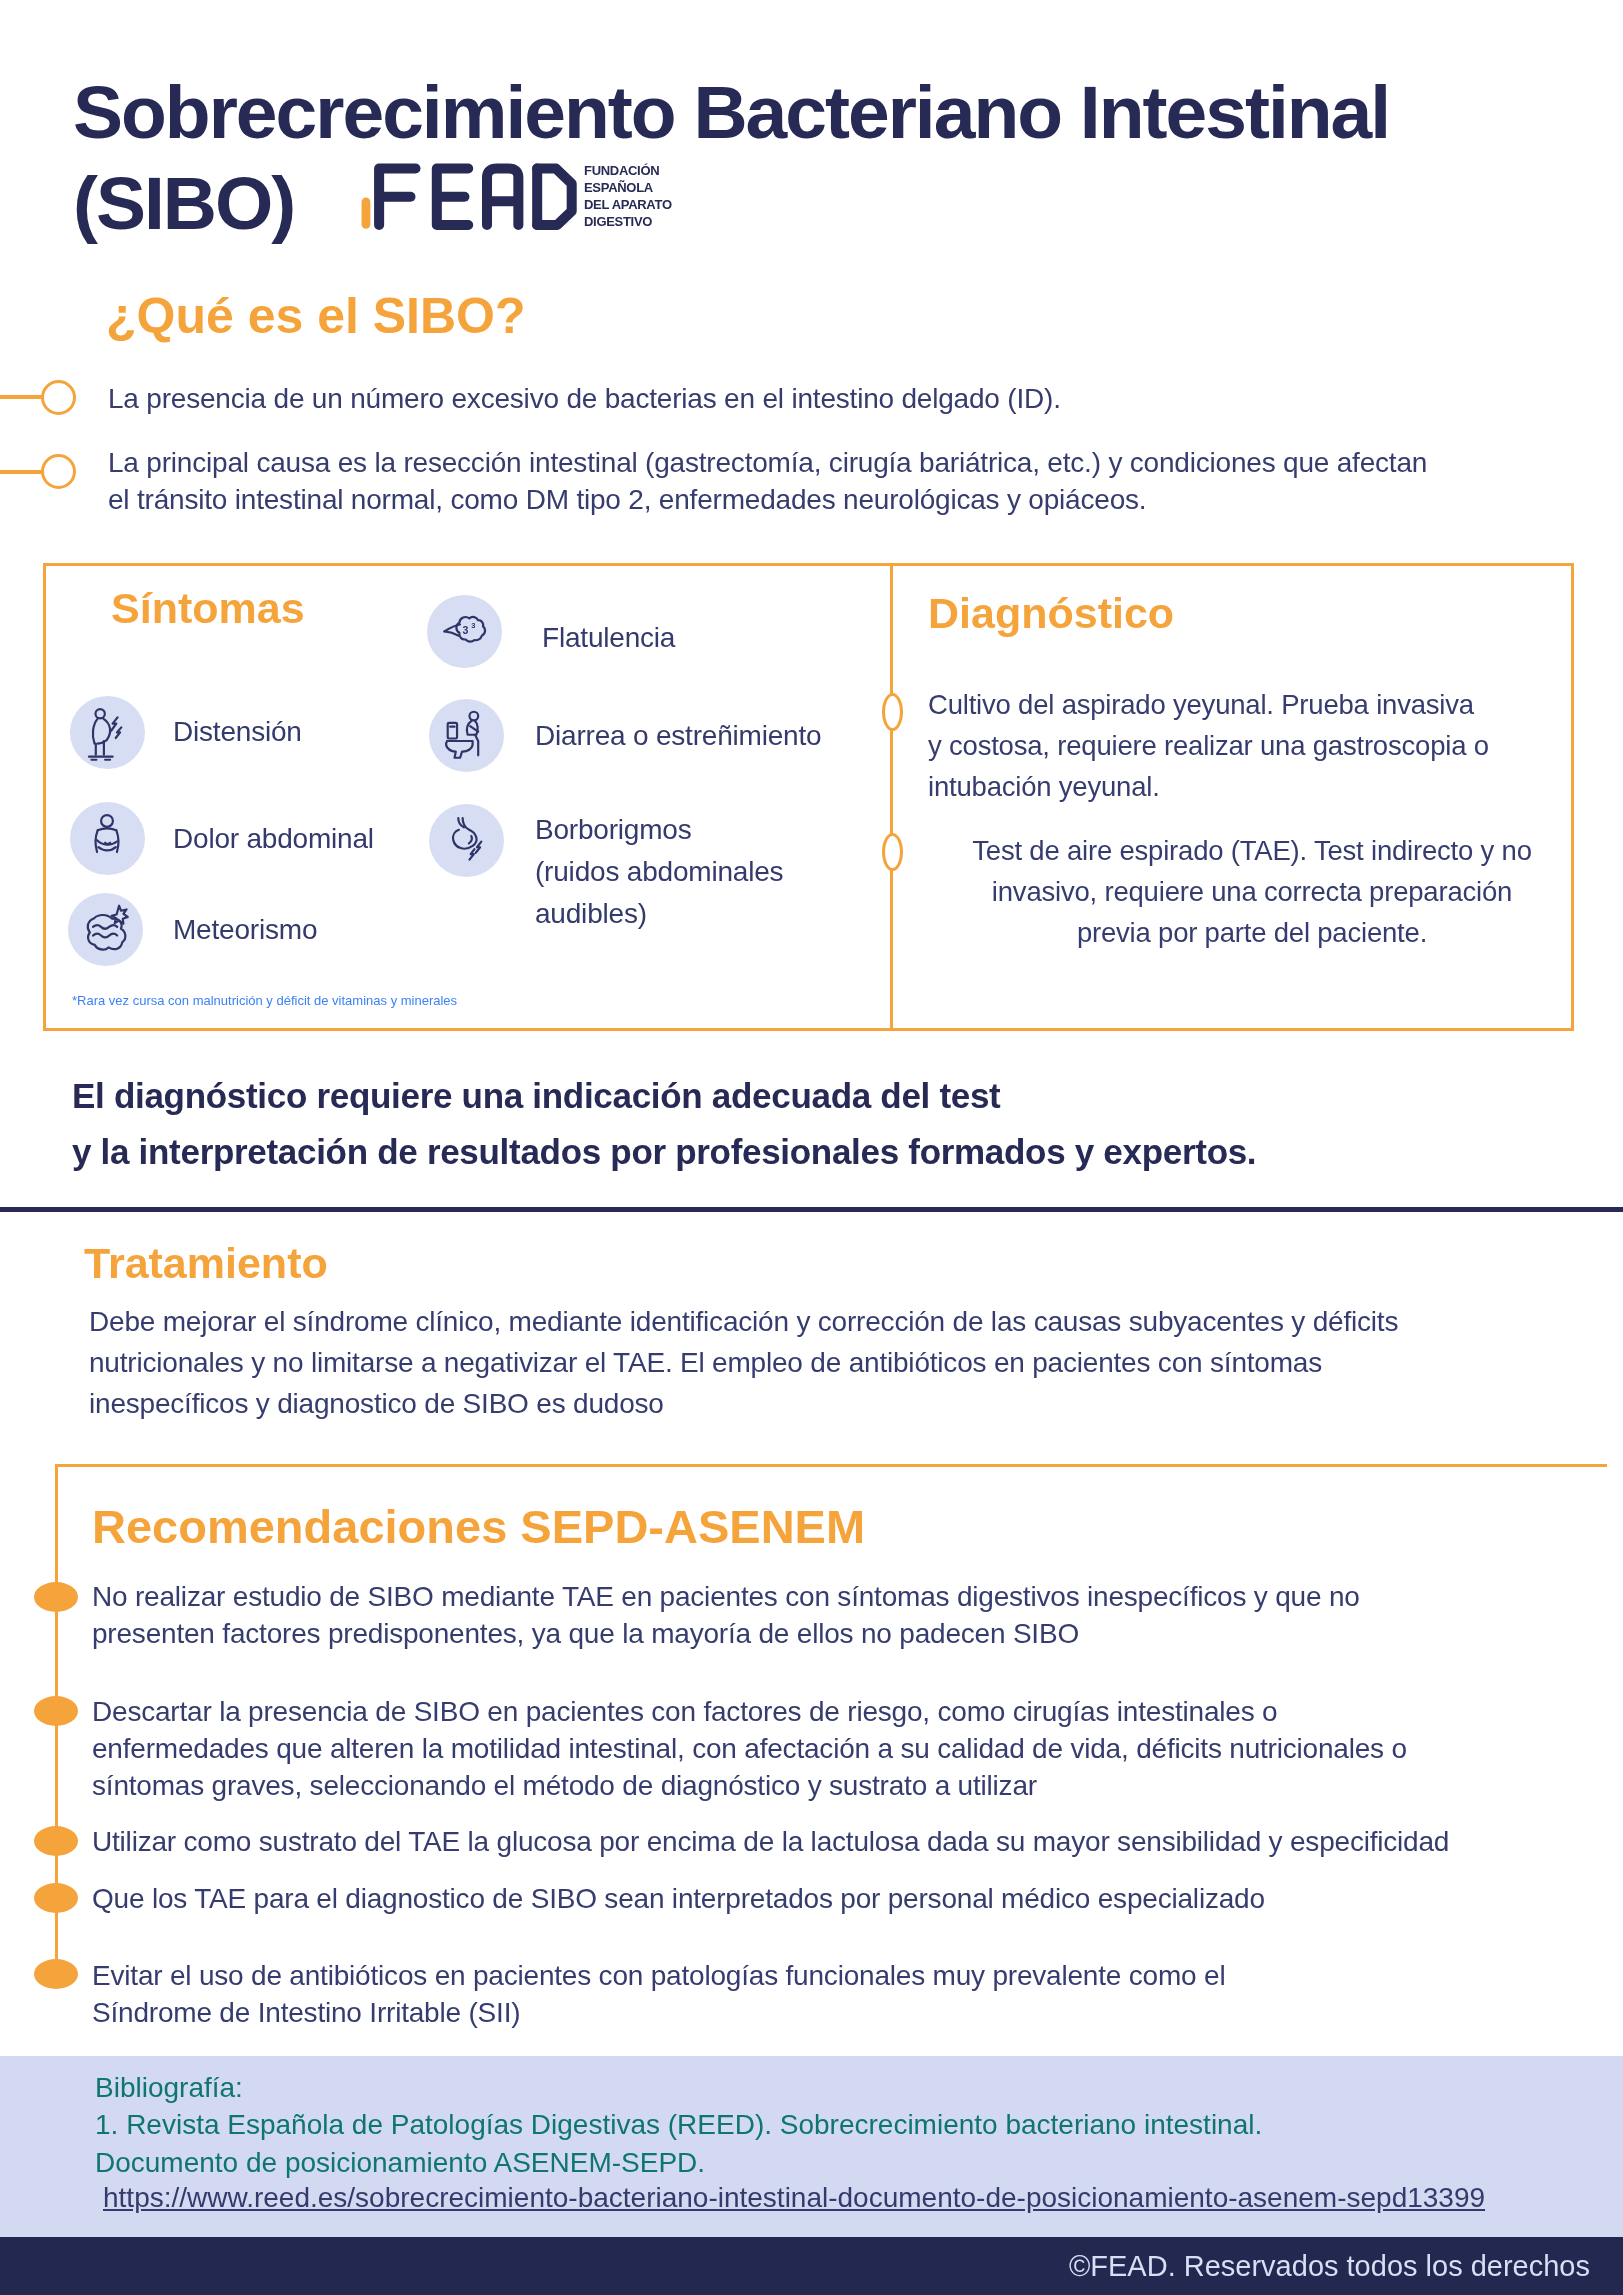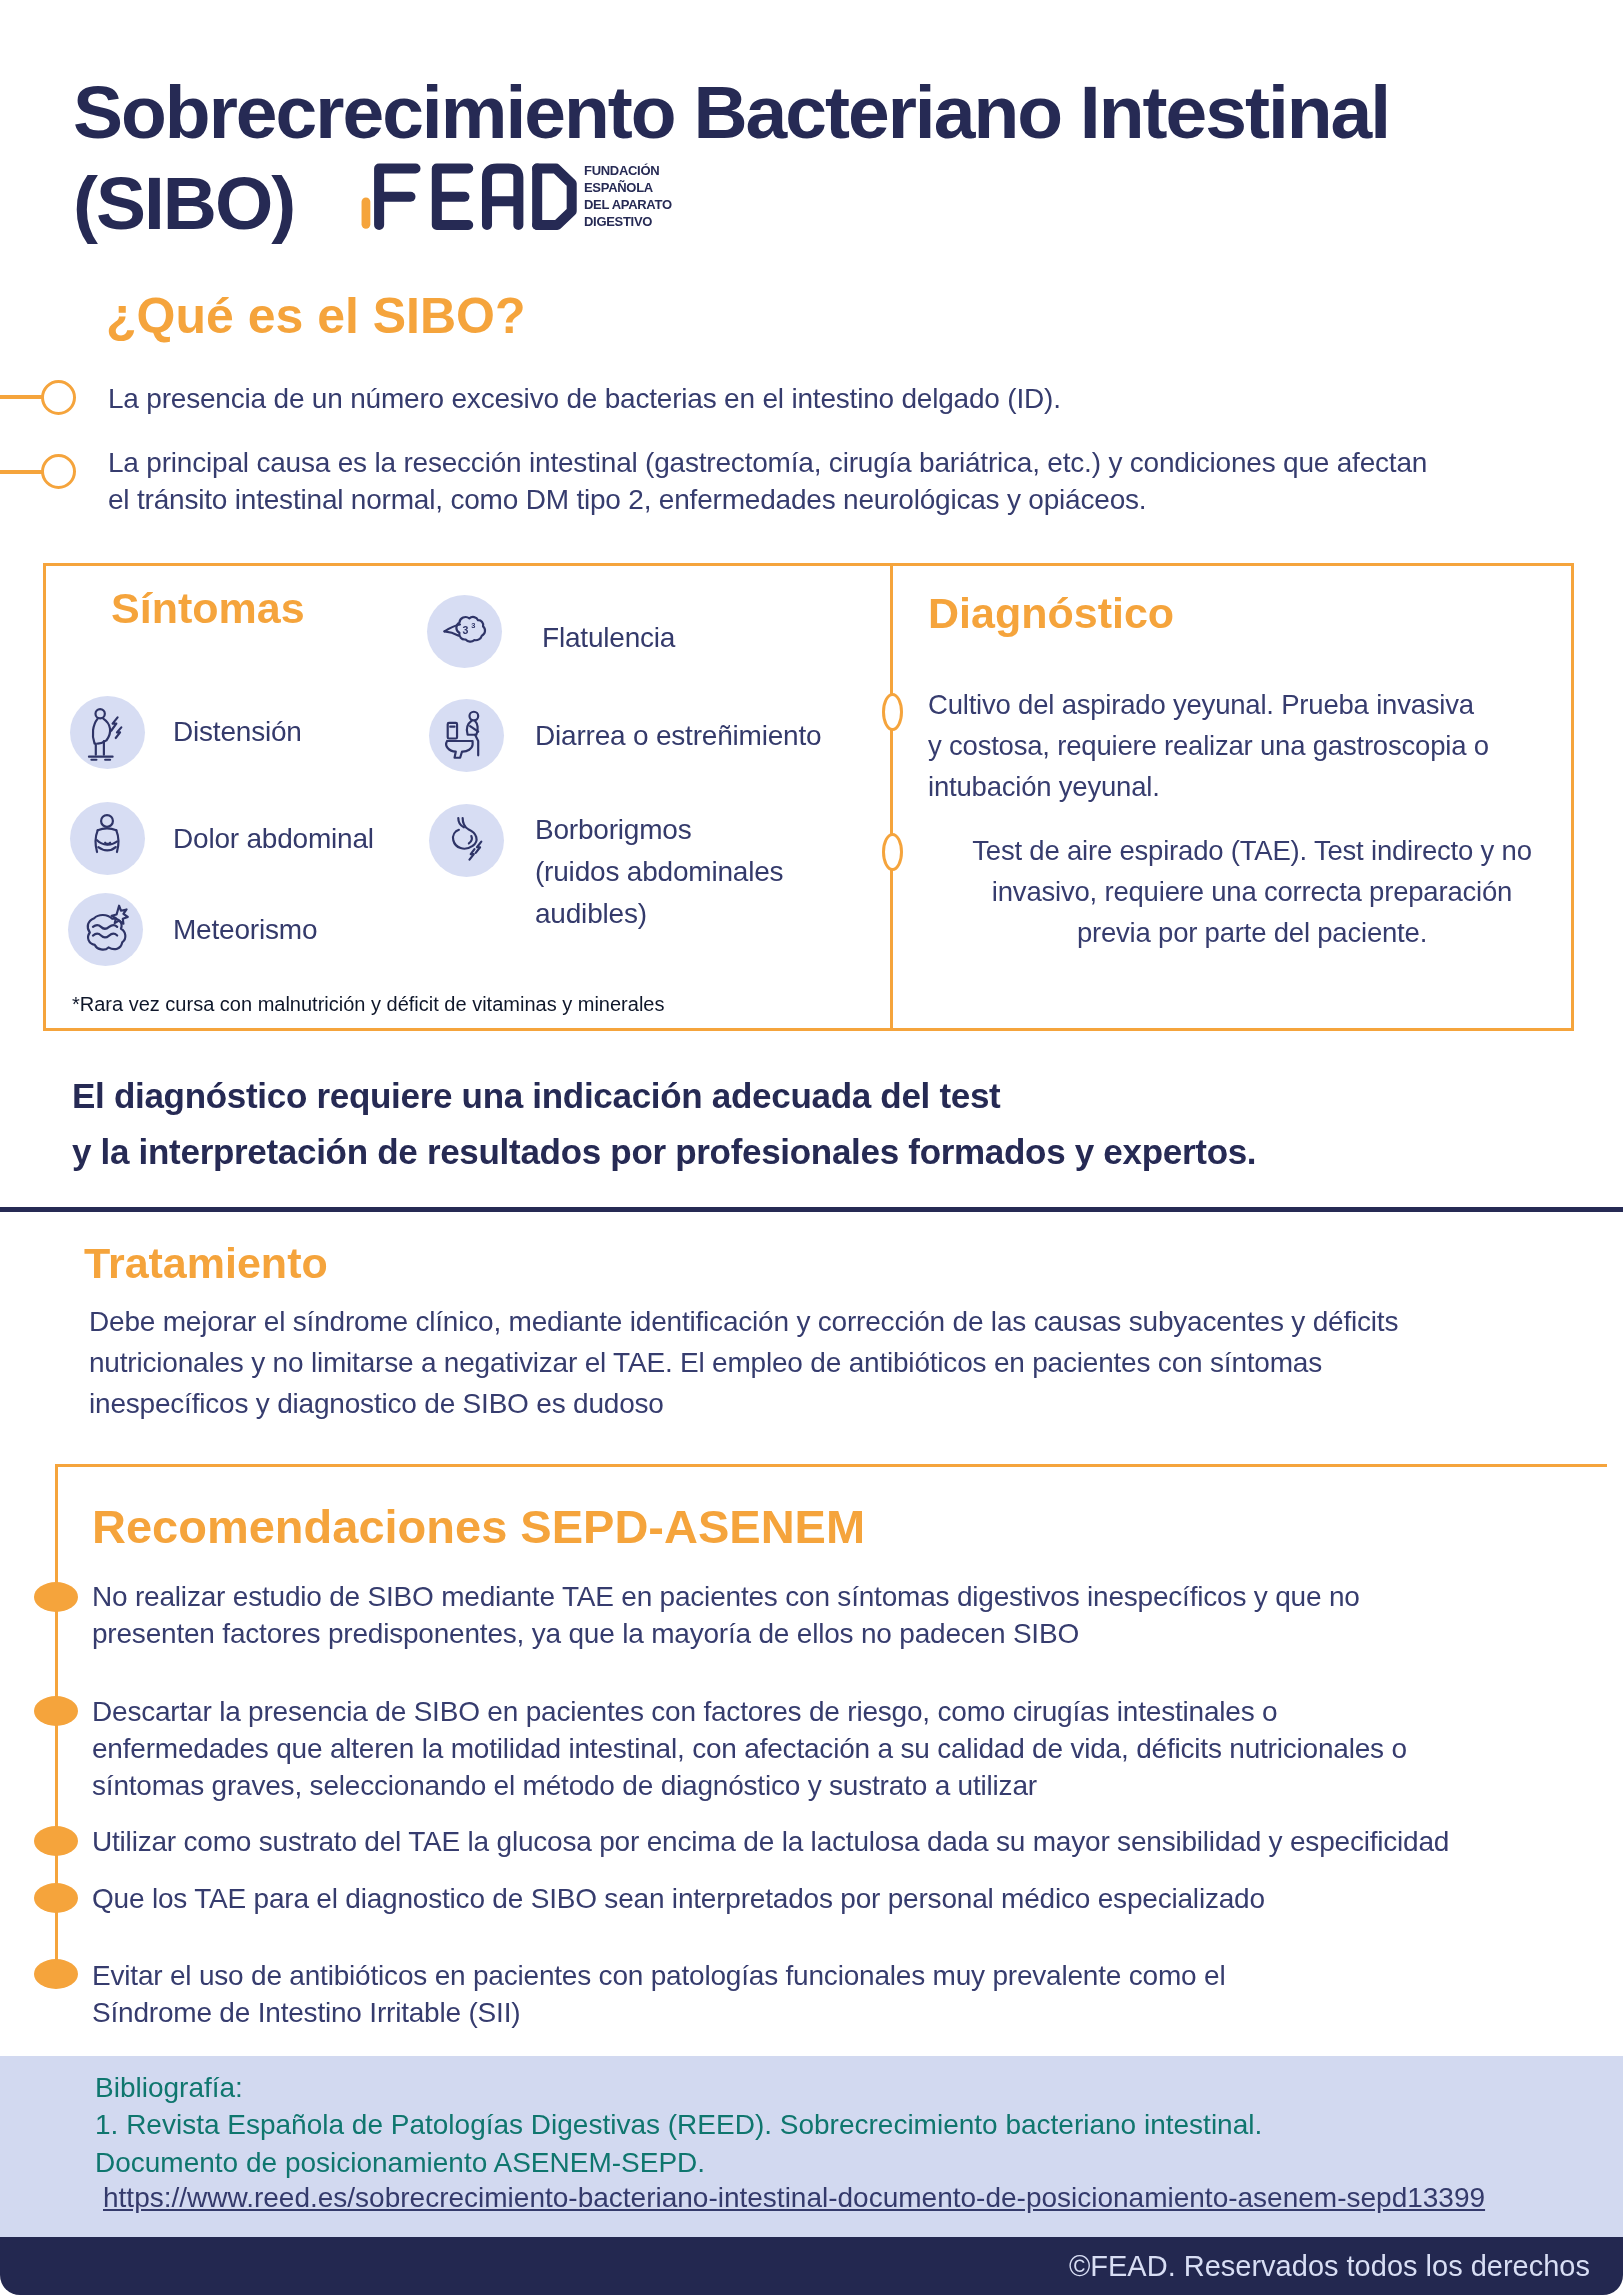--- a/index.html
+++ b/index.html
@@ -1,38 +1,38 @@
 <!DOCTYPE html>
 <html style="font-size:10.5px"><head>
 <meta charset="utf-8">
 <style>
   html,body{margin:0;padding:0;background:#ffffff;}
   .page{
     position:relative;width:1623px;height:2295px;background:#ffffff;overflow:hidden;
-    font-family:"Liberation Sans", sans-serif;color:#363C6E;border-radius:20px;
+    font-family:"Liberation Sans", sans-serif;color:#363C6E;
   }
   .abs{position:absolute;}
   .p{white-space:pre-line;}
   
   .title{font-weight:bold;color:#262A54;font-size:75px;line-height:1.04;letter-spacing:-2px;}
   .logo-tagline{font-weight:bold;color:#262A54;font-size:13px;line-height:17px;letter-spacing:-0.3px;white-space:pre-line;}
   
   .orange-h{color:#F5A43C;font-weight:bold;}
   .intro-h{font-size:50px;}
   .body-txt{font-size:28px;line-height:37px;letter-spacing:-0.2px;color:#363C6E;}
   .q-circle{width:35px;height:35px;border:3.9px solid #F5A43C;border-radius:50%;background:#fff;box-sizing:border-box;}
   .q-line{height:3.9px;background:#F5A43C;}
   
   .main-box{left:43px;top:563px;width:1531px;height:468px;border:3.3px solid #F5A43C;box-sizing:border-box;background:#fff;}
   .divider{left:844px;top:0;width:3.3px;height:100%;background:#F5A43C;}
   .sec-h{font-size:43px;}
   .icon-ellipse{width:75px;height:73px;border-radius:50%;background:#D7DDF3;display:flex;align-items:center;justify-content:center;}
   .icon-ellipse svg{width:56px;height:56px;}
   .icon-label{font-size:28px;line-height:42px;letter-spacing:-0.2px;color:#343A6B;white-space:pre-line;}
-  .footnote{font-size:20px;color:#0f172a;}
+  .footnote{font-size:13px;color:#3b82f6;}
   .diag-ellipse{width:21px;height:38px;border:3.3px solid #F5A43C;border-radius:50%;background:#fff;box-sizing:border-box;}
   .diag-txt{font-size:27.5px;line-height:41px;letter-spacing:-0.2px;width:648px;}
   
   .statement{font-size:35px;line-height:56px;font-weight:bold;color:#262A54;letter-spacing:-0.3px;}
   .rule{left:0;top:1207px;width:1623px;height:4.6px;background:#262A54;}
   
   .reco-topline{left:56px;top:1464px;width:1551px;height:3.3px;background:#F5A43C;}
   .reco-vline{left:55px;top:1464px;width:3.3px;height:512px;background:#F5A43C;}
   .reco-h{font-size:47px;}
   .reco-dot{width:44px;height:30px;background:#F5A43C;border-radius:50%;}

